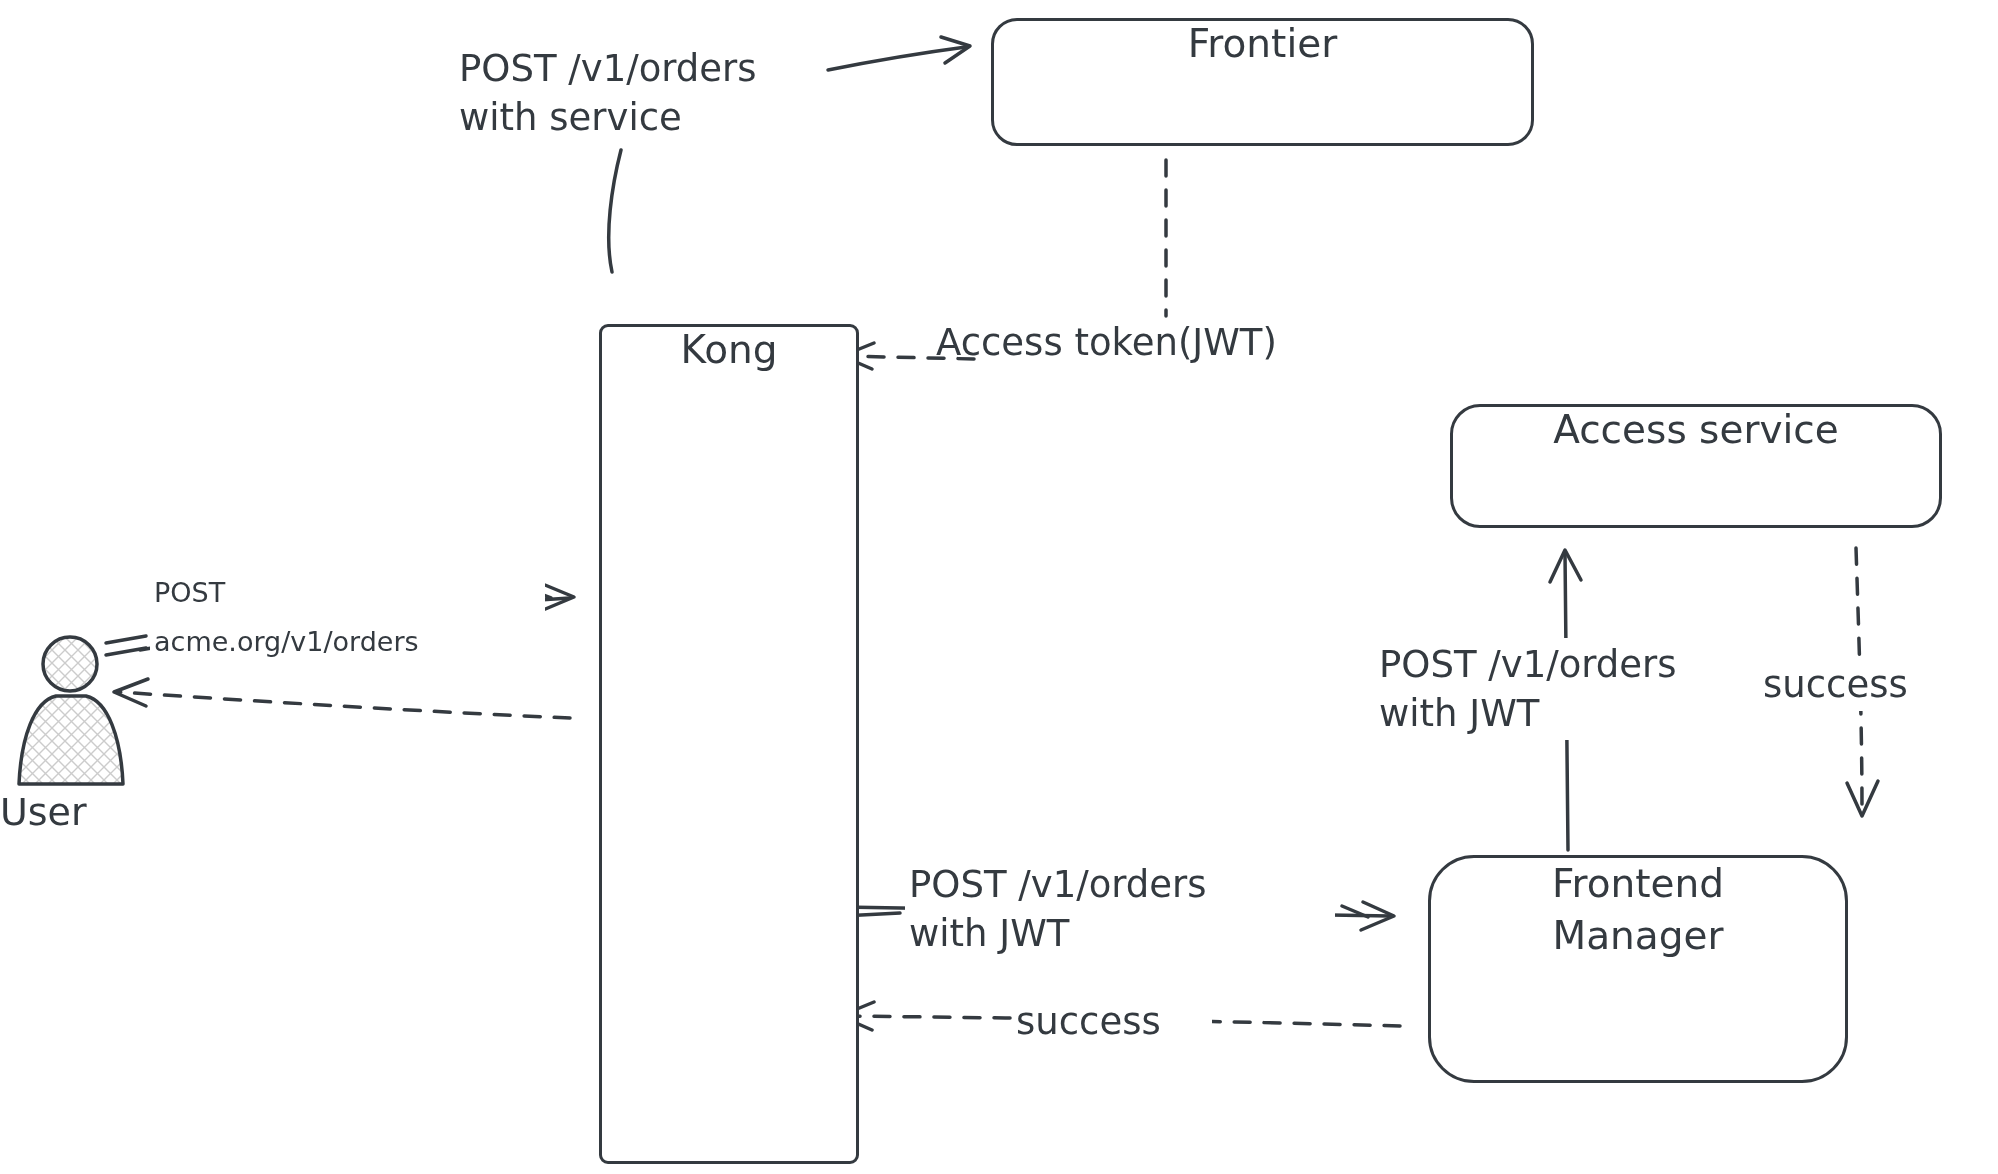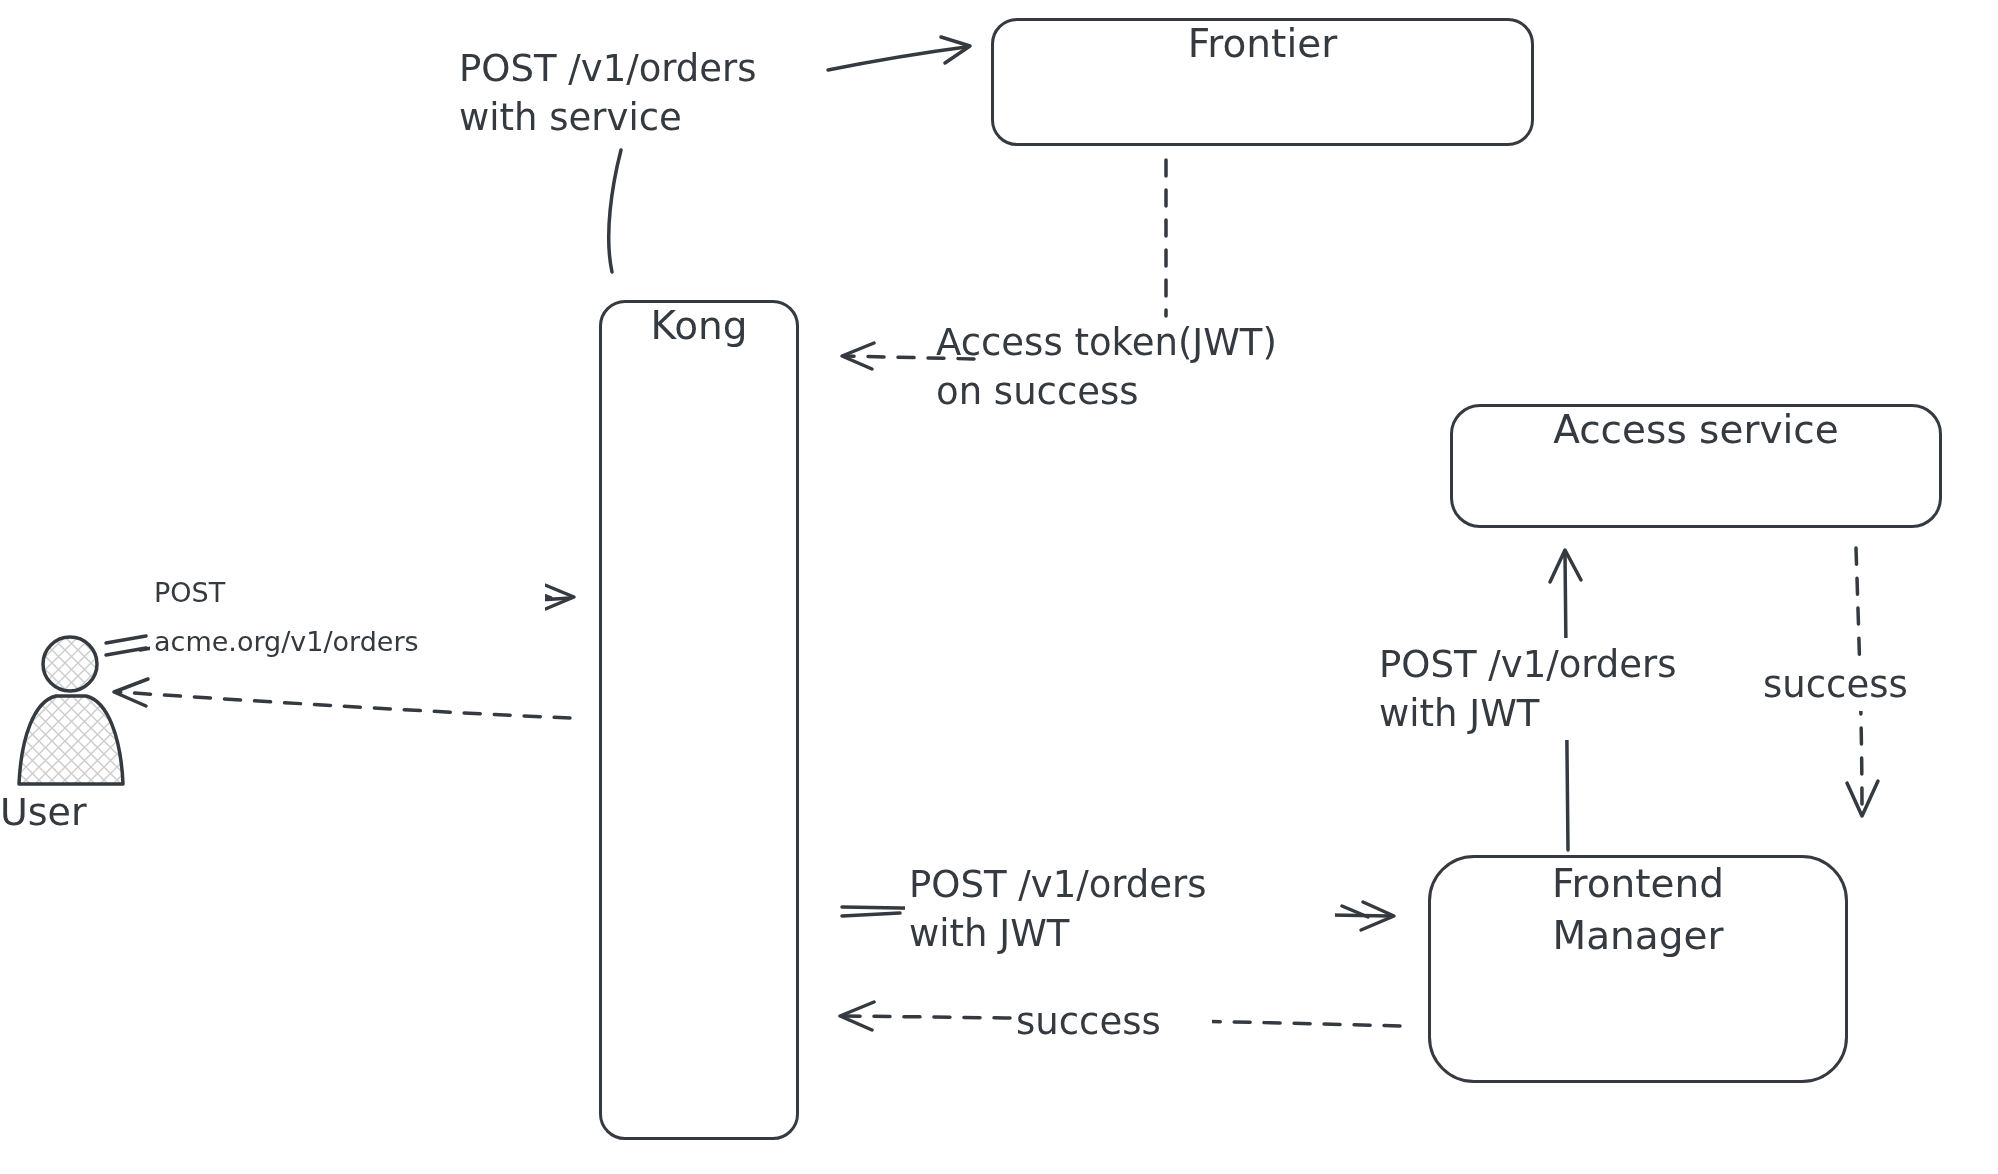--- a/index.html
+++ b/index.html
@@ -27,21 +27,21 @@
     border-radius: 28px;
     background: #ffffff;
     display: flex;
     align-items: flex-start;
     justify-content: center;
     text-align: center;
     font-size: 39px;
     color: var(--ink);
   }
   .node.frontier  { left: 991px;  top: 18px;  width: 543px; height: 128px; border-radius: 26px; }
-  .node.kong      { left: 599px;  top: 300px; width: 200px; height: 840px; border-radius: 26px; }
+  .node.kong      { left: 599px;  top: 324px; width: 260px; height: 840px; border-radius: 9px; }
   .node.orders    { left: 1450px; top: 404px; width: 492px; height: 124px; border-radius: 30px; }
   .node.frontend  { left: 1428px; top: 855px; width: 420px; height: 228px; border-radius: 46px; line-height: 52px; }
   .edge-label {
     position: absolute;
     text-align: left;
     font-size: 37px;
     line-height: 49px;
     color: var(--ink);
   }
   .edge-label.masked { background: #ffffff; padding: 2px 4px; }
@@ -123,21 +123,20 @@
     </div>
   </div>
 
   <div class="edge-label" id="lbl-cookies">
     <div>POST /v1/orders</div>
     <div>with service</div>
   </div>
 
   <div class="edge-label" id="lbl-token">
     <div>Access token(JWT)</div>
-    <div>on success</div>
   </div>
 
   <div class="edge-label masked" id="lbl-acme">
     <div>POST</div>
     <div>acme.org/v1/orders</div>
   </div>
 
   <div class="edge-label" id="lbl-user">User</div>
 
   <div class="edge-label masked" id="lbl-jwt-mid">

